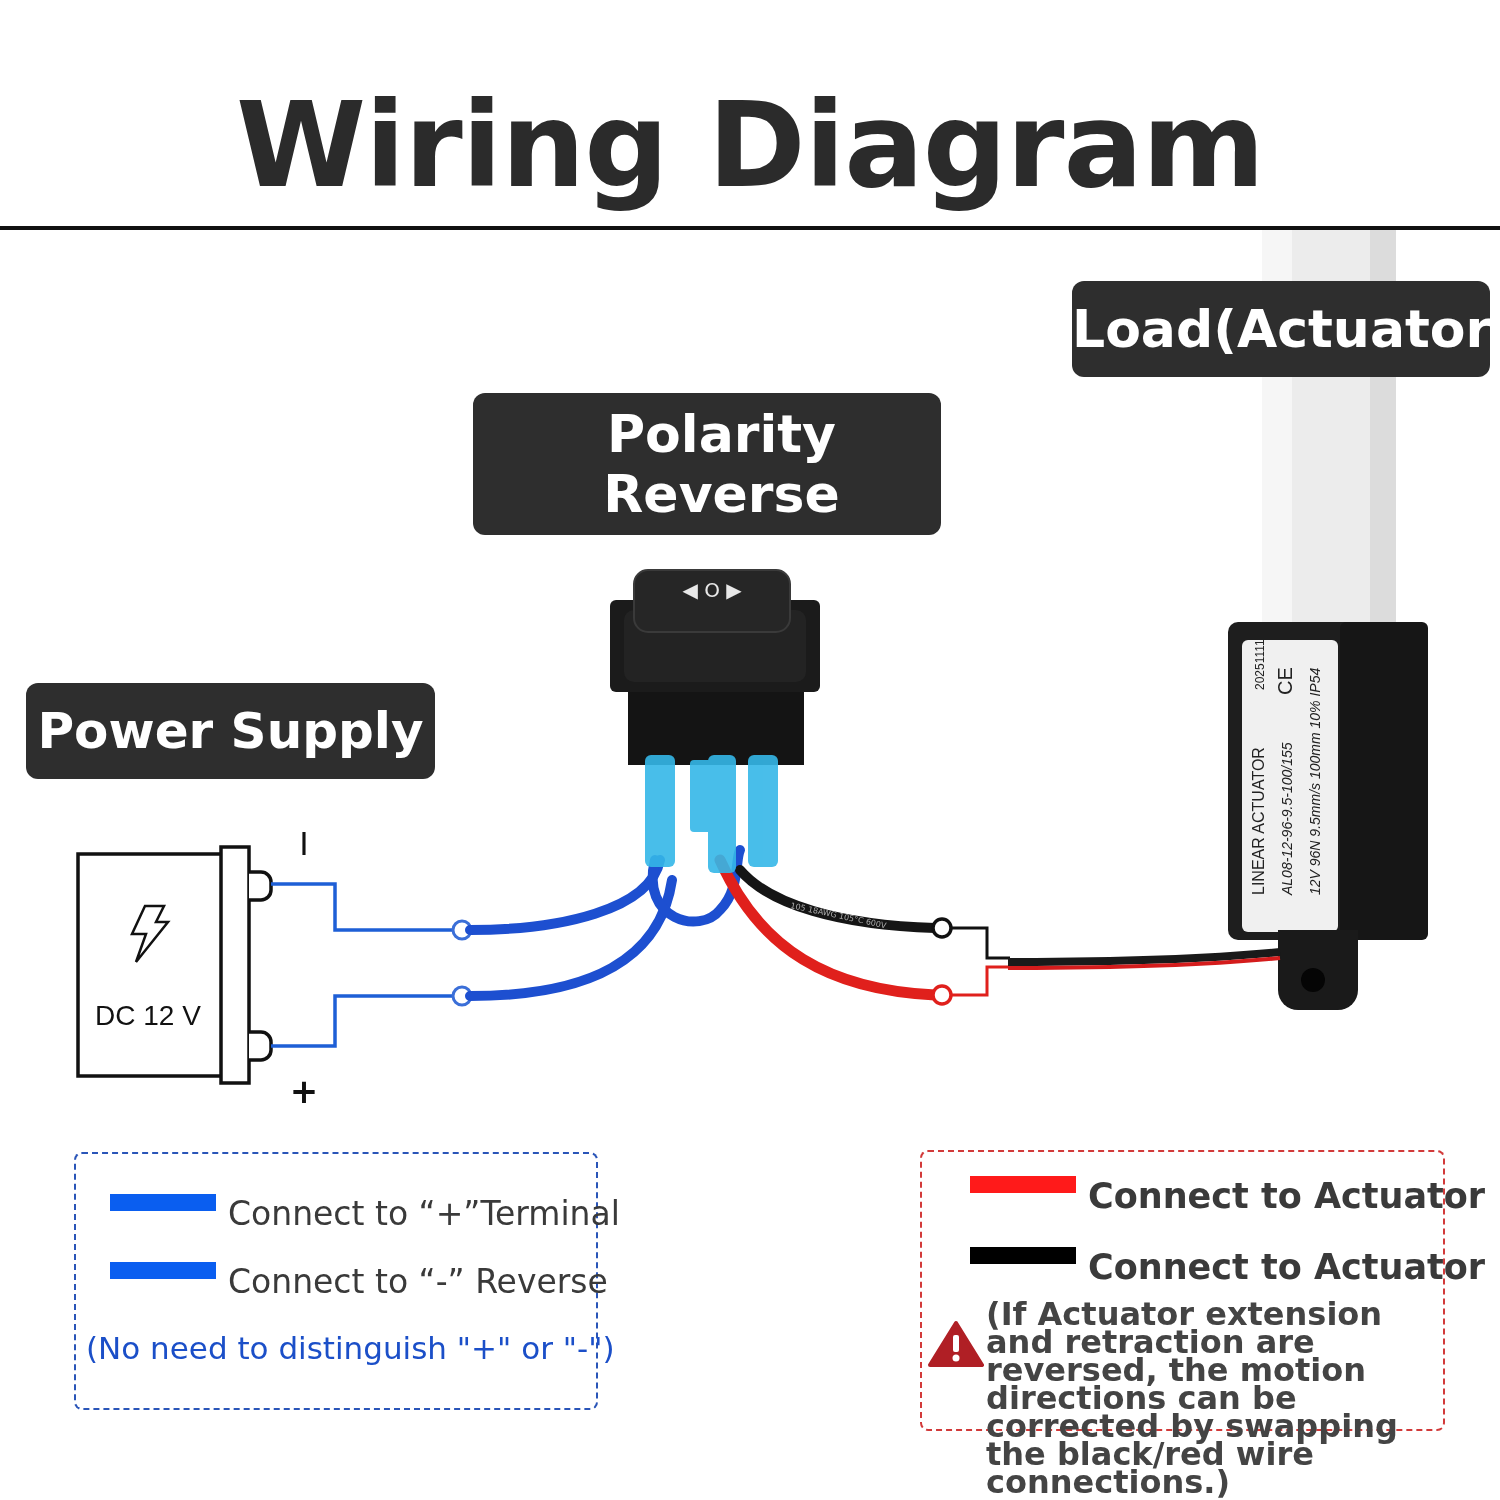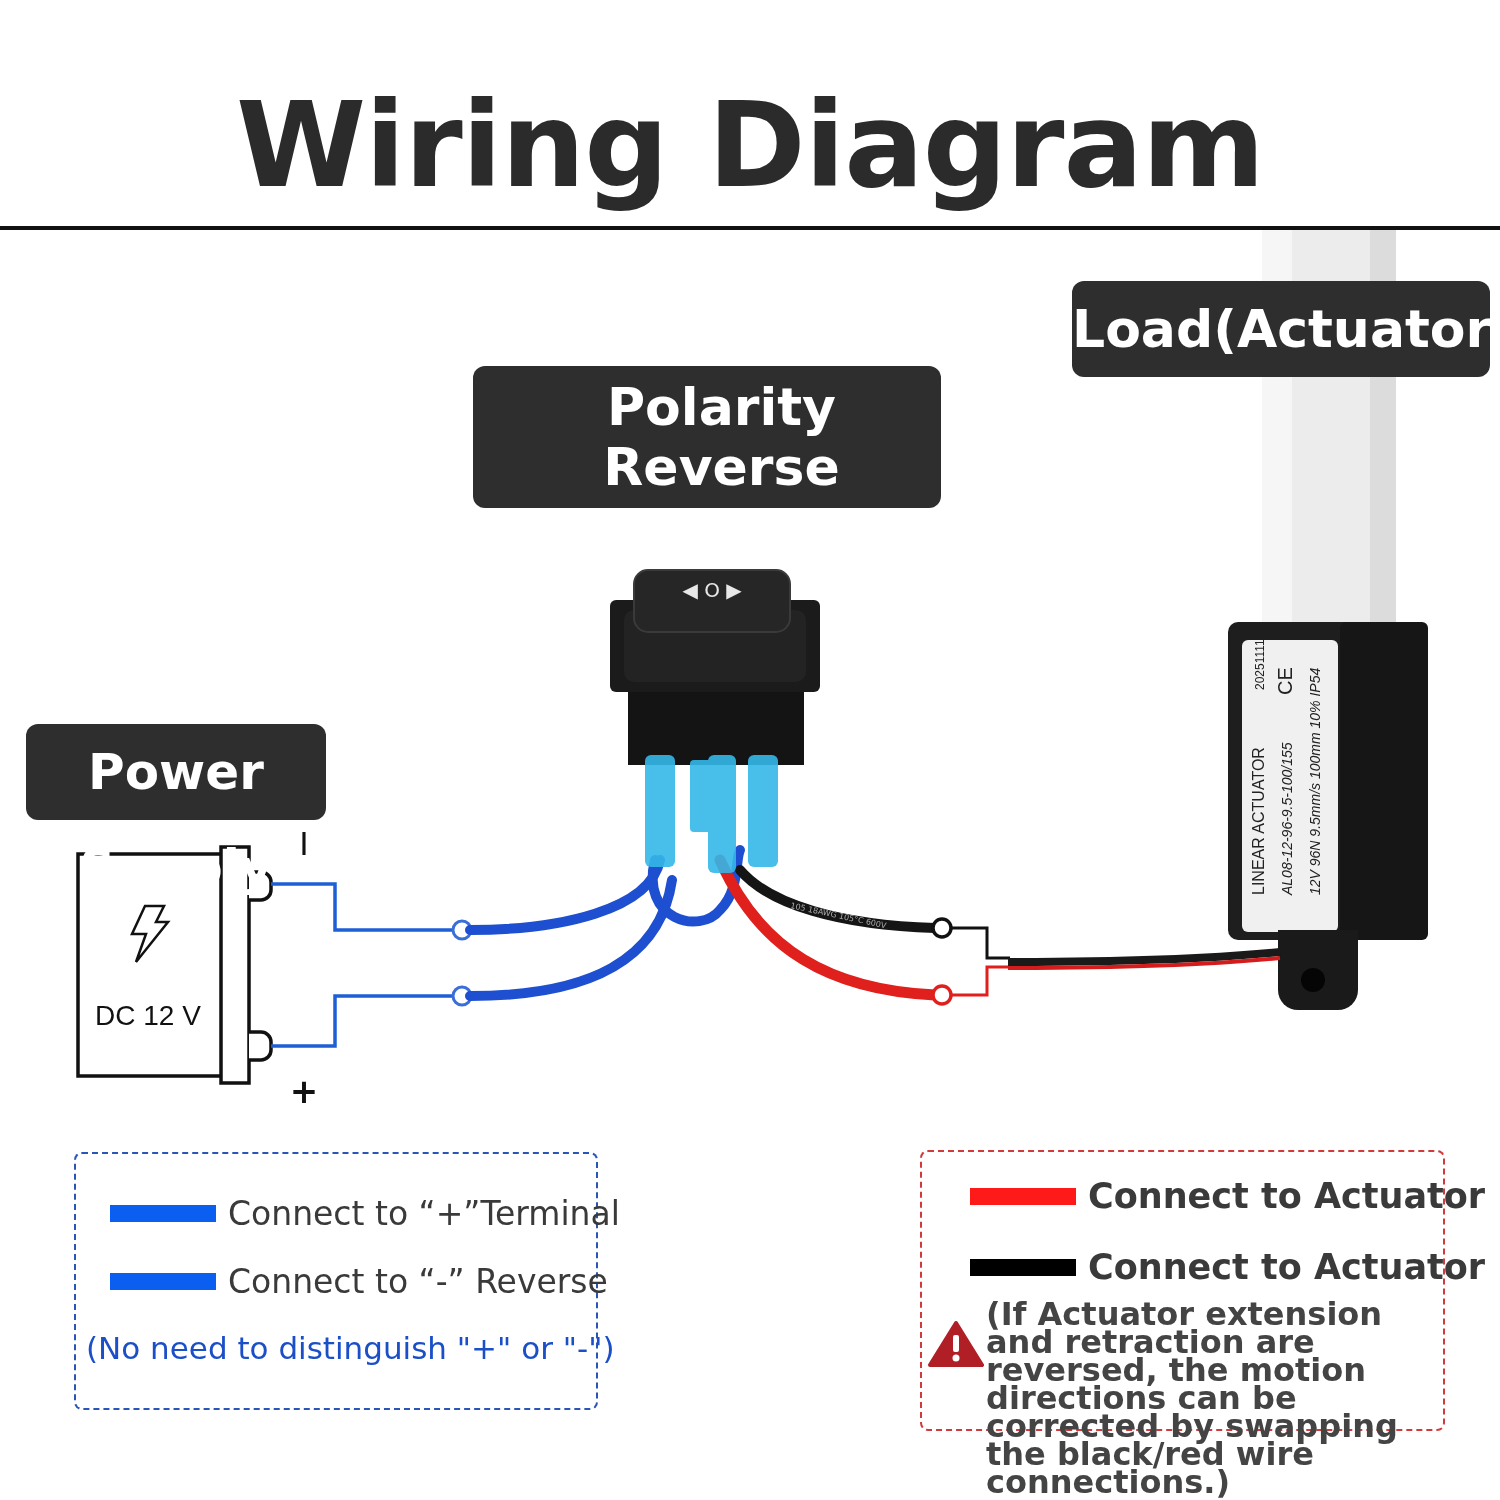--- a/index.html
+++ b/index.html
@@ -1,27 +1,27 @@
 <!DOCTYPE html>
 <html><head>
 <meta charset="utf-8">
 <style>
   html, body { margin:0; padding:0; background:#ffffff; }
   body { width:1500px; height:1500px; position:relative; overflow:hidden; font-family:"DejaVu Sans", sans-serif; }
   .title { position:absolute; left:0; top:52px; width:1500px; text-align:center; font-size:118px; font-weight:bold; color:#2b2b2b; letter-spacing:-1px;margin-top:24px; }
   .rule { position:absolute; left:0; top:226px; width:1500px; height:4px; background:#111; }
   .tag { position:absolute; background:#2e2e2e; color:#fff; border-radius:12px; text-align:center; font-weight:bold; line-height:1.15; }
-  #tag-power { left:26px; top:683px; width:300px; height:96px; font-size:50px; line-height:96px;margin-top:41px; }
-  #tag-switch { left:473px; top:366px; width:468px; height:142px; font-size:52px; padding-top:12px; box-sizing:border-box;padding-left:29px; }
+  #tag-power { left:26px; top:683px; width:409px; height:96px; font-size:50px; line-height:96px; }
+  #tag-switch { left:473px; top:393px; width:468px; height:142px; font-size:52px; padding-top:12px; box-sizing:border-box;padding-left:29px; }
   #tag-load { left:1072px; top:281px; width:418px; height:96px; font-size:52px; line-height:96px; z-index:3; }
   svg#diagram { position:absolute; left:0; top:0; }
   .legend { position:absolute; box-sizing:border-box; border-radius:8px; }
   #legend-blue { left:74px; top:1152px; width:524px; height:258px; border:2px dashed #2a55b8; }
   #legend-red { left:920px; top:1150px; width:525px; height:281px; border:2px dashed #d23a3a;font-weight:bold; }
-  .lrow { position:absolute; display:flex; align-items:center;padding-left:28px; }
+  .lrow { position:absolute; display:flex; align-items:flex-start;padding-left:28px; }
   .swatch { width:106px; height:17px; margin-right:12px; }
   .ltxt { font-size:33px; color:#3a3a3a; white-space:nowrap; }
   .note-blue { position:absolute; left:10px; top:176px; font-size:31px; color:#1b4fc8; white-space:nowrap; }
   .note-red { position:absolute; left:64px; top:148px; font-size:32px; color:#444; line-height:28px; width:460px; }
   .warn { position:absolute; left:6px; top:168px; }
 </style>
 </head>
 <body>
 
 <div class="title">Wiring Diagram</div>

